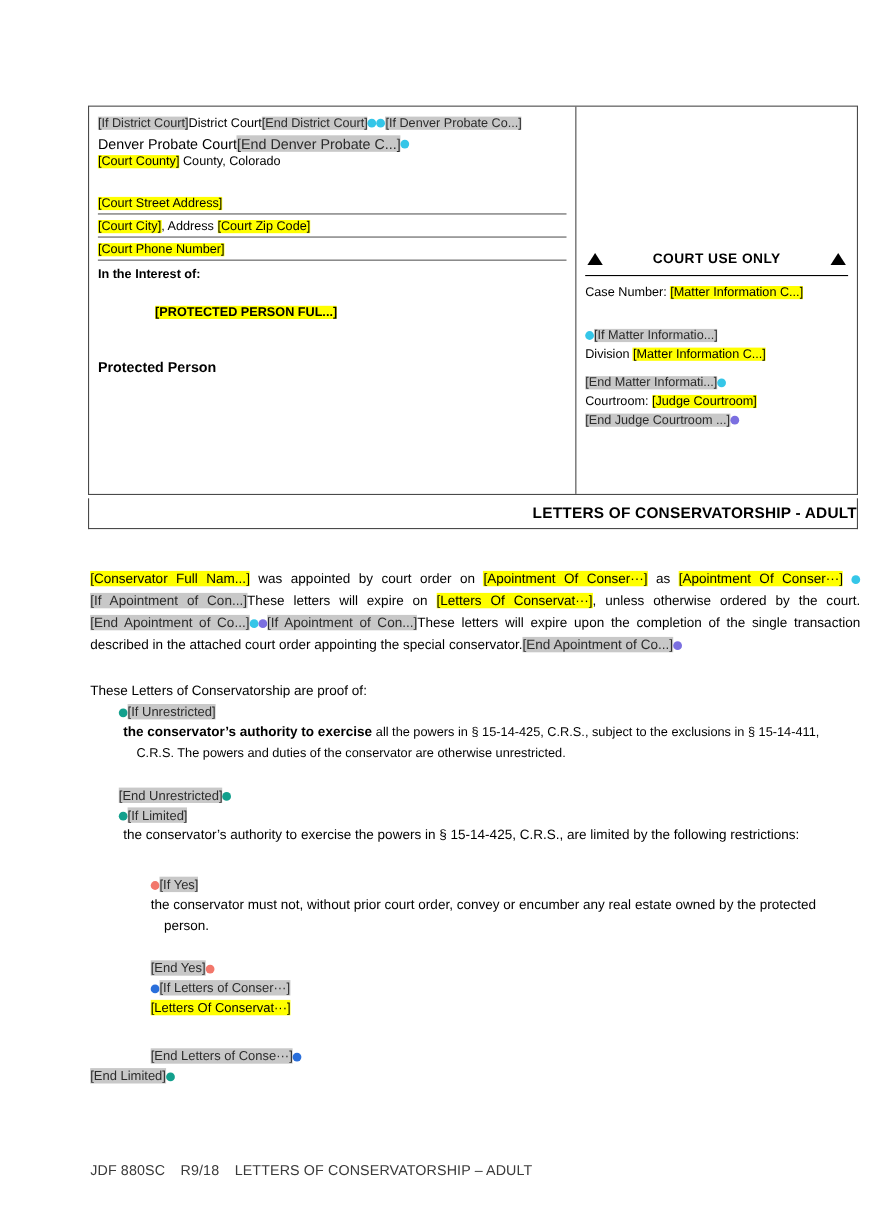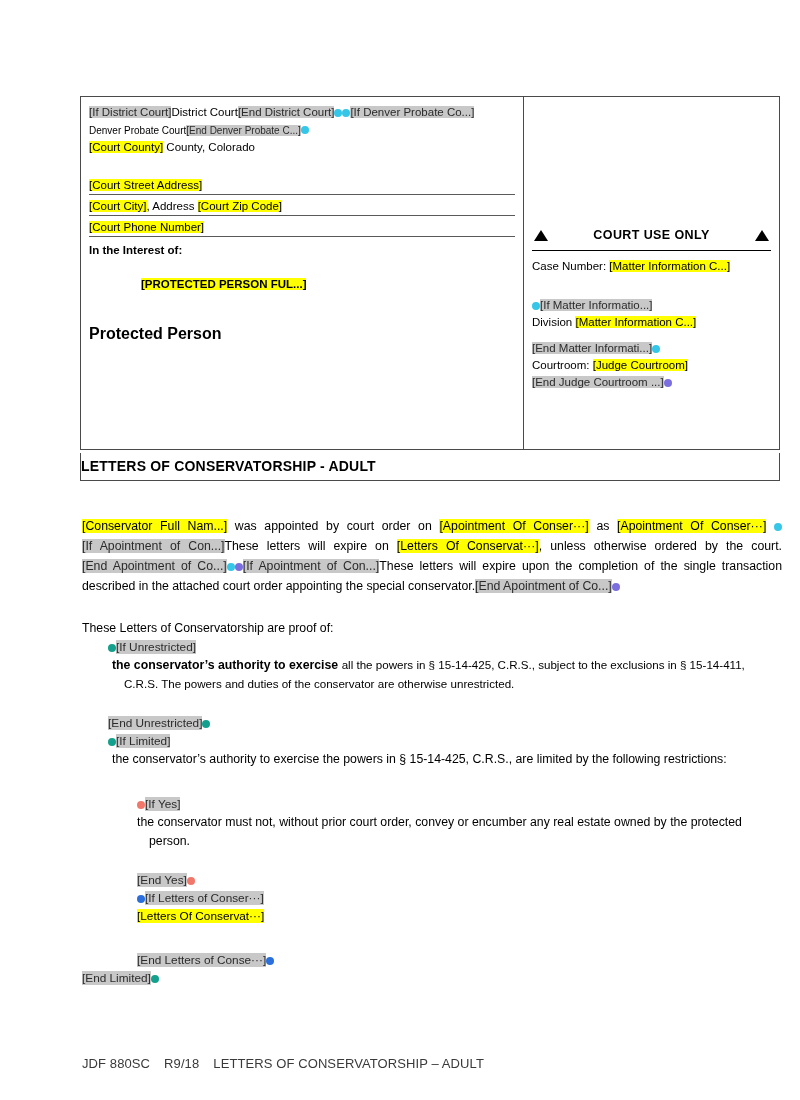--- a/index.html
+++ b/index.html
@@ -52,21 +52,21 @@
     position: relative;
   }
 
   .court-line {
     font-size: 11.5px;
     line-height: 17.5px;
     text-align: justify;
     text-justify: inter-word;
   }
   .court-line-2 {
-    font-size: 10px;
+    font-size: 13px;
     line-height: 17.5px;
   }
   .county-line {
     font-size: 11.5px;
     line-height: 17.5px;
     margin-top: 0px;
   }
 
   .addr-block { margin-top: 20px; }
   .addr-line {
@@ -85,21 +85,21 @@
     line-height: 16px;
   }
   .protected-name {
     font-size: 11.5px;
     font-weight: bold;
     margin-top: 18px;
     margin-left: 52px;
     line-height: 16px;
   }
   .protected-person-label {
-    font-size: 16px;
+    font-size: 13px;
     font-weight: bold;
     margin-top: 34px;
     line-height: 16px;
   }
 
   
   .cuo-spacer { height: 128px; }
   .cuo-bar {
     display: flex;
     align-items: center;
@@ -135,21 +135,21 @@
 
   
   .title-strip {
     position: absolute;
     left: 80px;
     top: 453px;
     width: 700px;
     box-sizing: border-box;
     border: 1px solid #4a4a4a;
     border-top: none;
-    text-align: left;
+    text-align: right;
     font-size: 14px;
     font-weight: bold;
     padding: 5px 0 6px 0;
     letter-spacing: 0.2px;
   }
 
   
   .body-wrap {
     position: absolute;
     left: 82px;

